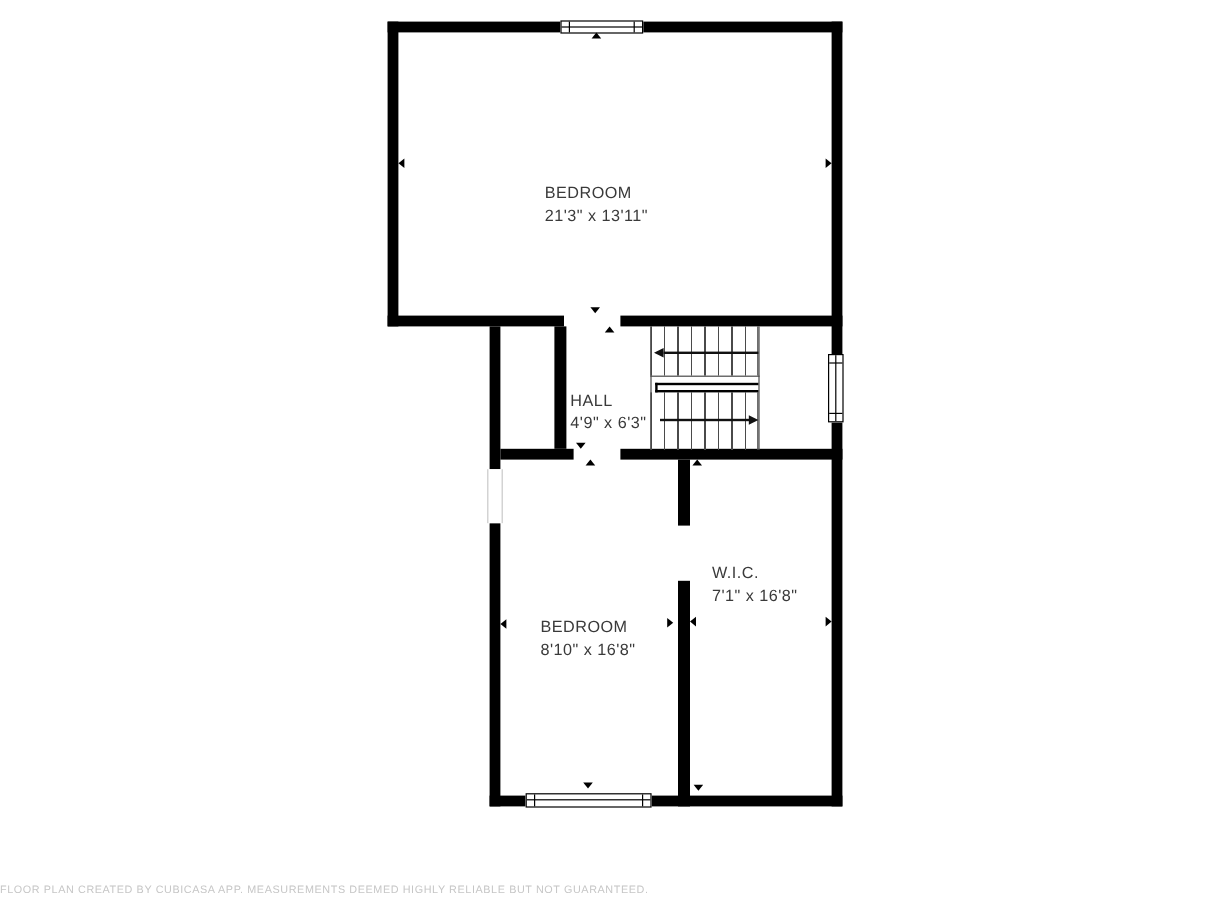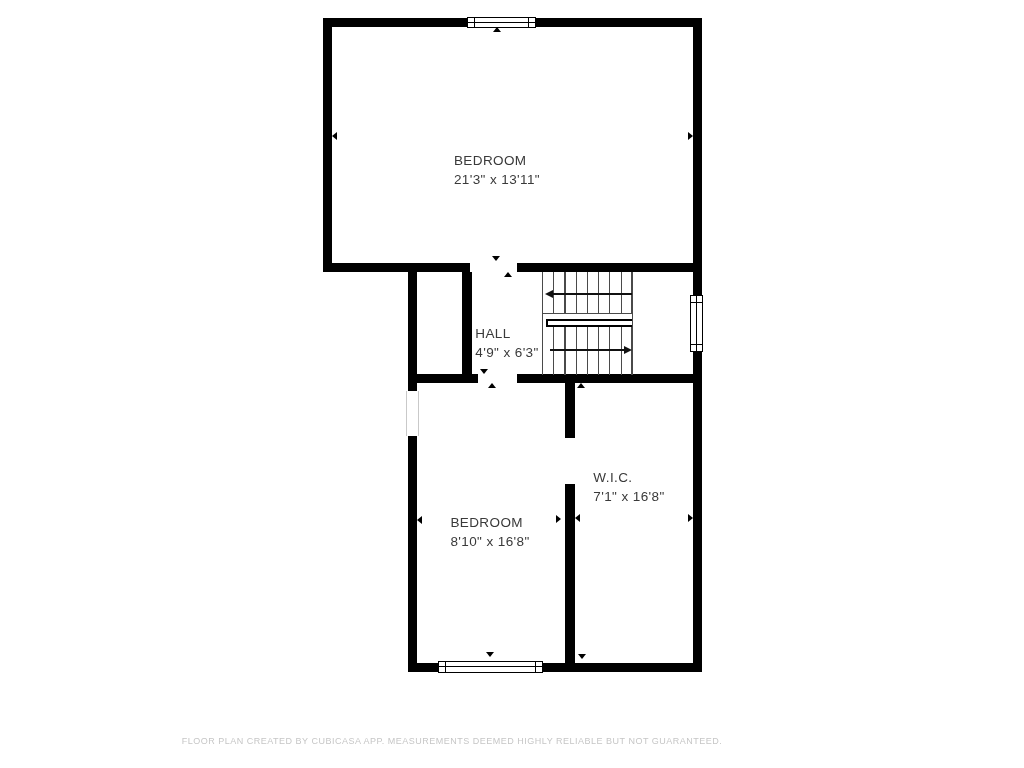--- a/index.html
+++ b/index.html
@@ -33,21 +33,21 @@
   .tri-right{border-top:4px solid transparent;border-bottom:4px solid transparent;border-left:5px solid var(--wall);}
   .arrowhead-left{border-top:4px solid transparent;border-bottom:4px solid transparent;border-right:8px solid #111;}
   .arrowhead-right{border-top:4px solid transparent;border-bottom:4px solid transparent;border-left:8px solid #111;}
   .room-label{
     position:absolute;transform:translateX(-50%);
     text-align:left;color:var(--room-label);
     font-size:13.5px;line-height:19px;letter-spacing:0.4px;white-space:nowrap;
   }
   .footer{
     position:absolute;left:0;top:736px;width:904px;
-    text-align:center;color:var(--footer-text);
+    text-align:left;color:var(--footer-text);
     font-size:9px;letter-spacing:0.5px;white-space:nowrap;
   }
 </style>
 </head>
 <body>
 
 <div class="plan" style="--wall: #000000; --room-label: #3a3a3a; --stair-line: #4a4a4a; --footer-text: #c6c6c6; --background: #ffffff;">
 
   <div class="wall" style="left:323px;top:18px;width:144px;height:9px;"></div>
   <div class="wall" style="left:536px;top:18px;width:166px;height:9px;"></div>

